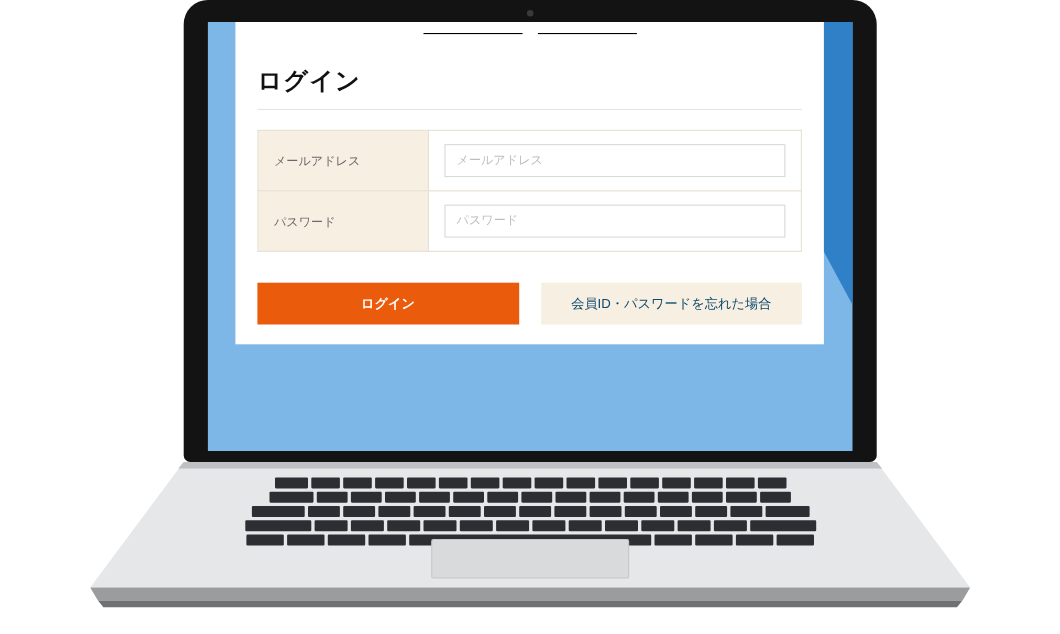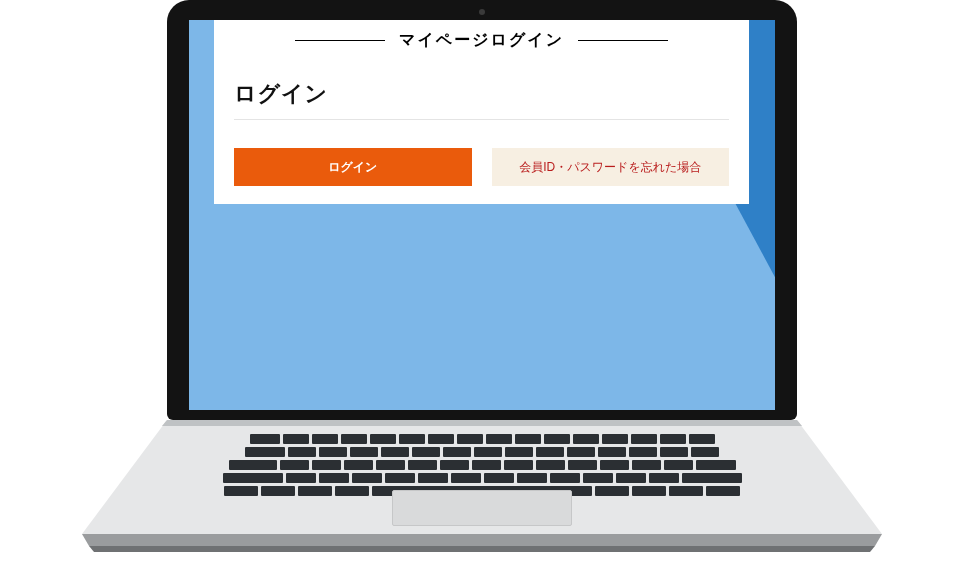--- a/index.html
+++ b/index.html
@@ -139,21 +139,21 @@
     font-weight: 600;
     cursor: pointer;
     user-select: none;
   }
   .btn-primary {
     background: #ea5b0c;
     color: #ffffff;
   }
   .btn-secondary {
     background: #f7efe2;
-    color: #b91c1c;
+    color: #0c4a6e;
     font-weight: 500;
   }
   
   .base {
     width: 800px;
     height: 128px;
     margin: 0 auto;
     position: relative;
   }
   .deck {
@@ -200,27 +200,42 @@
 <div class="laptop">
   <div class="lid">
     <div class="camera"></div>
     <div class="screen">
       <div class="screen-triangle"></div>
 
       <div class="card">
 
         <div class="page-title-row">
           <div class="title-line"></div>
-          <div class="page-title">マイページログイン</div>
           <div class="title-line"></div>
         </div>
 
         <div class="section-heading">ログイン</div>
         <div class="heading-rule"></div>
 
+        <table class="form-table">
+          <tbody>
+              <tr>
+            <td class="label">メールアドレス</td>
+            <td class="field">
+              <input type="text" placeholder="メールアドレス" style="">
+            </td>
+          </tr>
+          <tr>
+            <td class="label">パスワード</td>
+            <td class="field">
+              <input type="password" placeholder="パスワード" style="">
+            </td>
+          </tr>
+        </tbody>
+          </table>
 
         <div class="button-row">
           <div class="btn btn-primary">ログイン</div>
           <div class="btn btn-secondary">会員ID・パスワードを忘れた場合</div>
         </div>
 
       </div>
     </div>
   </div>
 

